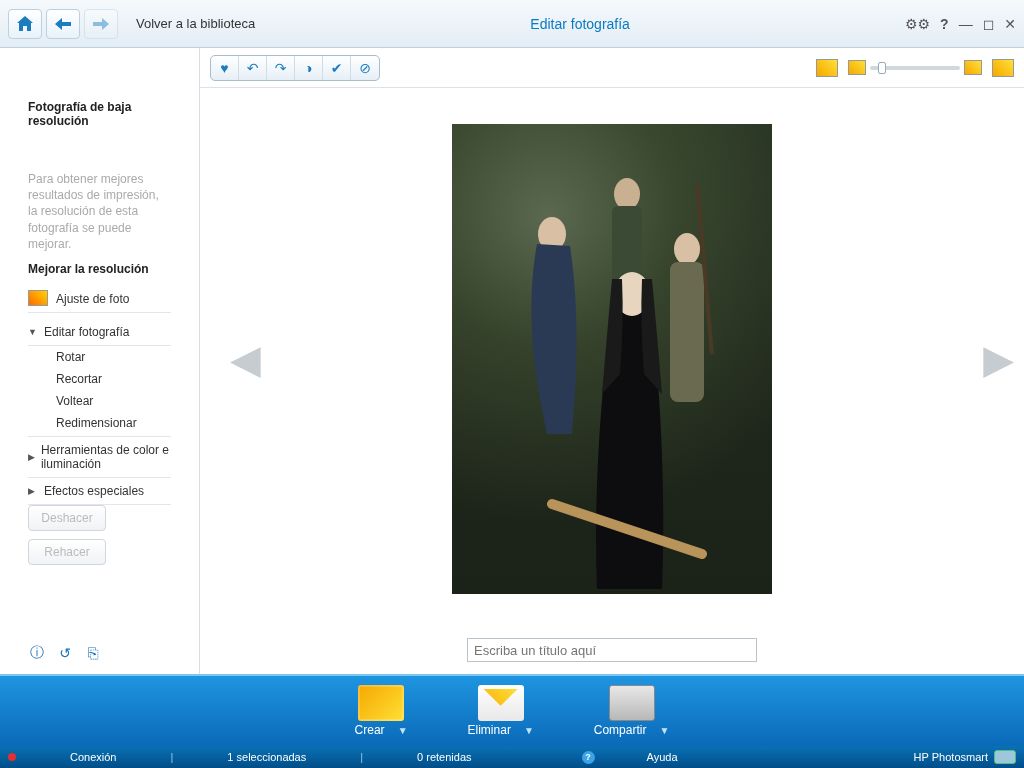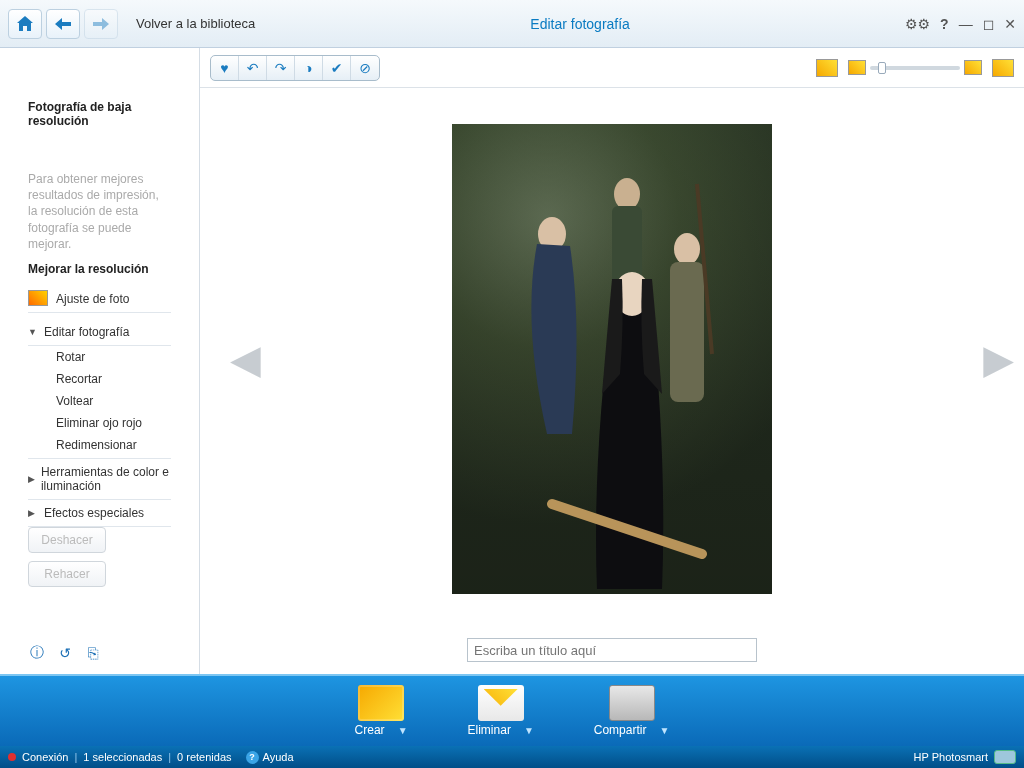--- a/index.html
+++ b/index.html
@@ -54,21 +54,21 @@
 .action-bar { height: 72px; background: linear-gradient(#1e95e1,#0a6ab8); display:flex; align-items:center; justify-content:center; gap:60px; border-top:2px solid #7cc6f2;}
 .action-item { display:flex; flex-direction:column; align-items:center; color:#fff; font-size:12px; cursor:pointer;}
 .action-item .row{display:flex;align-items:center;gap:13px;}
 .action-item .drop{color:#bfe4ff; font-size:10px;}
 .action-icon { width:46px; height:36px; margin-bottom:2px; border-radius:3px;}
 .icon-create{background:linear-gradient(135deg,#f6a800,#ffe036); box-shadow:inset 0 0 0 2px #fff3;}
 .icon-share{background:linear-gradient(#fff,#e8e8e8); position:relative;}
 .icon-share:after{content:"";position:absolute;inset:4px 6px;background:linear-gradient(45deg,#f6a800,#ffe036);clip-path:polygon(0 0,100% 0,50% 60%);}
 .icon-print{background:linear-gradient(#e8e8e8,#b8b8b8);border:1px solid #888;}
 
-.status-bar { height: 22px; background: linear-gradient(#0a71b5,#014e88); color:#fff; display:flex; align-items:center; font-size:11px; padding:0 8px;}
+.status-bar { height: 22px; background: linear-gradient(#0a71b5,#014e88); color:#fff; display:flex; align-items:center; font-size:11px; padding:0 8px;gap:48px;}
 .status-bar .dot{width:8px;height:8px;border-radius:50%;background:#e03030;margin-right:6px;}
 .status-bar .sep{margin:0 6px;color:#8fc4ea;}
 .status-bar .help-icon{width:13px;height:13px;border-radius:50%;background:#3aa4e6;color:#fff;display:inline-flex;align-items:center;justify-content:center;font-size:9px;font-weight:bold;margin-right:4px;}
 .status-bar .right{margin-left:auto;display:flex;align-items:center;gap:6px;text-align:right;}
 .hp-logo{width:22px;height:14px;background:#9ec7dc;border-radius:3px;border:1px solid #5b8;}
 </style>
 </head>
 <body>
 
 <div class="topbar">
@@ -107,21 +107,20 @@
       <div class="thumb"></div>
       <span>Ajuste de foto</span>
     </div>
     <div class="section-head">
       <span class="arrow">▼</span>
       <span>Editar fotografía</span>
     </div>
     <div class="sub-item">Rotar</div>
     <div class="sub-item">Recortar</div>
     <div class="sub-item">Voltear</div>
-    <div class="sub-item">Eliminar ojo rojo</div>
     <div class="sub-item" style="border-bottom:1px solid #e0e6ec;padding-bottom:6px">Redimensionar</div>
     <div class="section-head">
       <span class="arrow">▶</span>
       <span>Herramientas de color e iluminación</span>
     </div>
     <div class="section-head">
       <span class="arrow">▶</span>
       <span>Efectos especiales</span>
     </div>
     <div class="btn-disabled">Deshacer</div>

